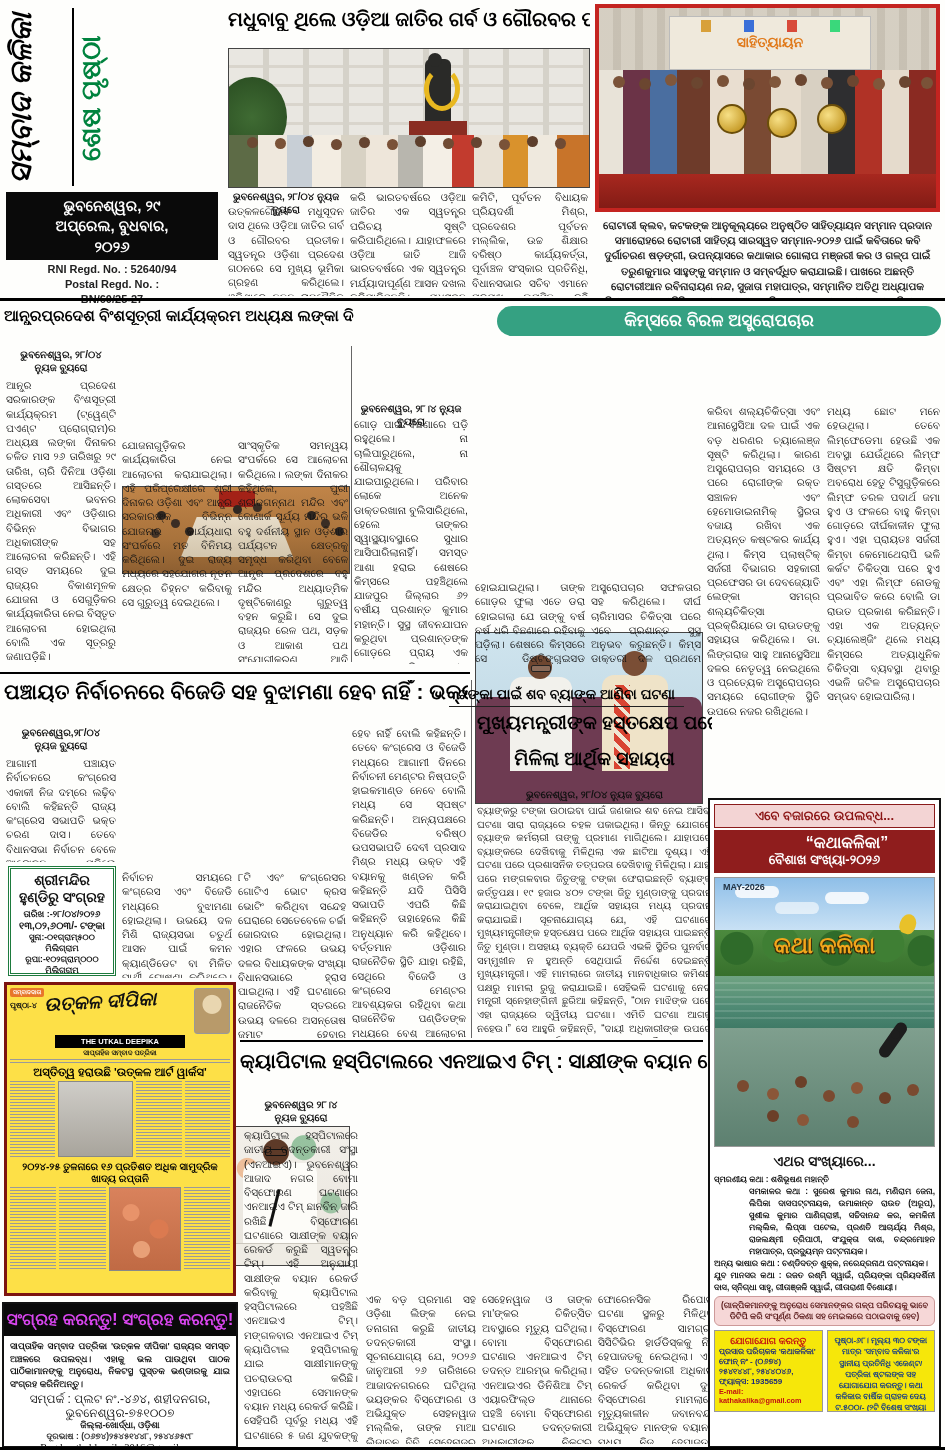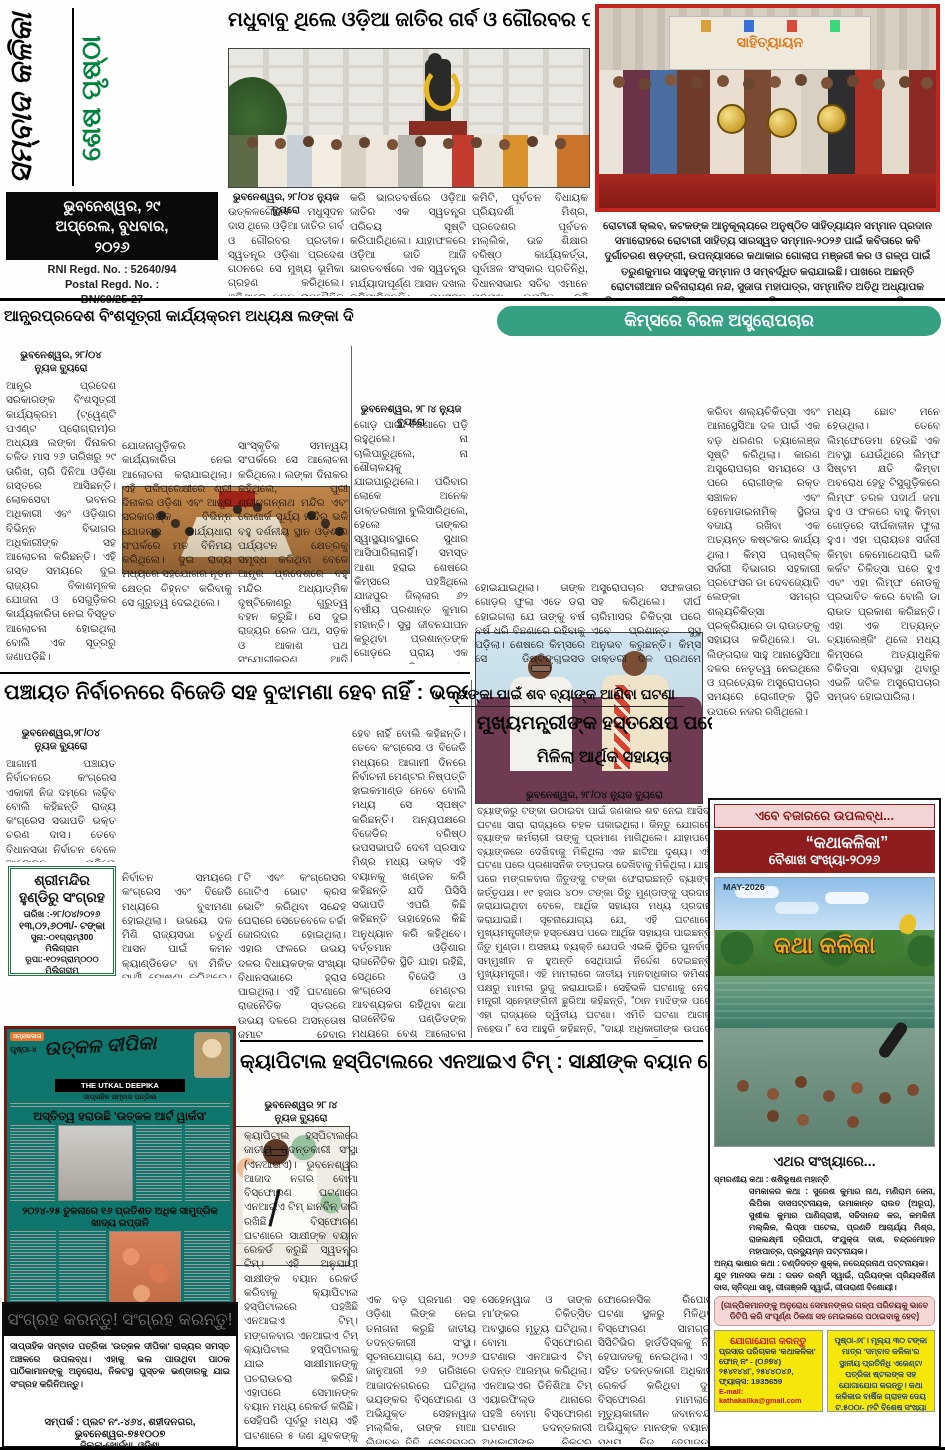--- a/index.html
+++ b/index.html
@@ -150,31 +150,31 @@
   <div class="abs col" style="left:122px;top:870px;width:110px;height:108px;">ନିର୍ବାଚନ ସମୟରେ କଂଗ୍ରେସ ଏବଂ ବିଜେଡି ମଧ୍ୟରେ ବୁଝାମଣା ହୋଇଥିଲା। ଉଭୟେ ଦଳ ମିଶି ରାଜ୍ୟସଭା ଚତୁର୍ଥ ଆସନ ପାଇଁ କମନ କ୍ୟାଣ୍ଡିଡେଟ ବା ମିଳିତ ପାର୍ଥୀ ଘୋଷଣା କରିଥିଲେ। ତେବେ ମିଳିତ ପାର୍ଥୀ ପରାଜୟ ପରେ ଉଭୟ ଦଳରେ ଅସନ୍ତୋଷ ପ୍ରକଟିତ ହୋଇଥିଲା। ଅବଶ୍ୟ ରାଜ୍ୟସଭା ନିର୍ବାଚନରେ ବିଜେଡିରୁ</div>
   <div class="abs col" style="left:238px;top:870px;width:108px;height:168px;">୮ଟି ଏବଂ କଂଗ୍ରେସର ଗୋଟିଏ ଭୋଟ କ୍ରସ ଭୋଟିଂ କରିଥିବା ସନ୍ଦେହ ଘେରାରେ ସେତେବେଳେ ଚର୍ଚ୍ଚା ଜୋରଦାର ହୋଇଥିଲା। ଏହାର ଫଳରେ ଉଭୟ ଦଳର ବିଧାୟକଙ୍କ ସଂଖ୍ୟା ବିଧାନସଭାରେ ହ୍ରାସ ପାଇଥିଲା। ଏହି ଘଟଣାରେ ରାଜନୈତିକ ସ୍ତରରେ ଉଭୟ ଦଳରେ ଅସନ୍ତୋଷ ଜମାଟ ହେବାରୁ ନେତାମାନଙ୍କ ମଧ୍ୟରେ ତାହୁ ପ୍ରତିକ୍ରିୟା ପ୍ରକାଶ ପାଇଲା। ଏହି କାରଣରୁ ପିସିସି ସଭାପତି ଶ୍ରୀ ଦାସ ଏବେ ଆଗାମୀ ପଞ୍ଚାୟତ ନିର୍ବାଚନରେ ଆଉ ବିଜେଡି ସହ ବୁଝାମଣା ବା ମେଣ୍ଟ</div>
   <div class="abs col" style="left:352px;top:726px;width:114px;height:312px;">ହେବ ନାହିଁ ବୋଲି କହିଛନ୍ତି। ତେବେ କଂଗ୍ରେସ ଓ ବିଜେଡି ମଧ୍ୟରେ ଆଗାମୀ ଦିନରେ ନିର୍ବାଚନୀ ମେଣ୍ଟର ନିଷ୍ପତ୍ତି ହାଇକମାଣ୍ଡ ନେବେ ବୋଲି ମଧ୍ୟ ସେ ସ୍ପଷ୍ଟ କରିଛନ୍ତି। ଅନ୍ୟପକ୍ଷରେ ବିଜେଡିର ବରିଷ୍ଠ ଉପସଭାପତି ଦେବୀ ପ୍ରସାଦ ମିଶ୍ର ମଧ୍ୟ ଉକ୍ତ ଏହି ବୟାନକୁ ଖଣ୍ଡନ କରି କହିଛନ୍ତି ଯଦି ପିସିସି ସଭାପତି ଏପରି କିଛି କହିଛନ୍ତି ତାହାହେଲେ କିଛି ଅନୁଧ୍ୟାନ କରି କହିଥିବେ। ବର୍ତ୍ତମାନ ଓଡ଼ିଶାର ରାଜନୈତିକ ସ୍ଥିତି ଯାହା ରହିଛି, ସେଥିରେ ବିଜେଡି ଓ କଂଗ୍ରେସ ମେଣ୍ଟର ଆବଶ୍ୟକତା ରହିଥିବା କଥା ରାଜନୈତିକ ପଣ୍ଡିତଙ୍କ ମଧ୍ୟରେ ବେଶ୍ ଆଲୋଚନା ହେଉଛି। ରାଜନୈତିକ ପର୍ଯ୍ୟବେକ୍ଷକମାନେ ମଧ୍ୟ କହିଛନ୍ତି, ପଞ୍ଚାୟତ ନିର୍ବାଚନ ପାଇଁ ଆହୁରି ସମୟ ବାକି ରହିଥିବାରୁ ଏବେ ଠାରୁ ବିଜେଡି କଂଗ୍ରେସ ମଧ୍ୟରେ ନିର୍ବାଚନ ବୁଝାମଣା ହେବ କି ନାହିଁ ତାହା କହିହେବ ନାହିଁ ବୋଲି ଅନେକ ମତ ଦେଉଛନ୍ତି।</div>
   <div class="abs rule-v" style="left:471px;top:680px;width:1px;height:358px;"></div>
 
   <div class="abs" style="left:8px;top:866px;width:108px;height:110px;border:3px double #1d7a3c;background:#fff;padding:3px 4px;box-sizing:border-box;text-align:center;overflow:hidden;">
     <div style="font-size:14px;font-weight:bold;">ଶ୍ରୀମନ୍ଦିର</div>
     <div style="font-size:14px;font-weight:bold;">ହୁଣ୍ଡିରୁ ସଂଗ୍ରହ</div>
     <div style="font-size:9px;font-weight:bold;margin-top:3px;">ତାରିଖ :-୨୮/୦୪/୨୦୨୬</div>
     <div style="font-size:10px;font-weight:bold;">୧୩,୦୨,୬୦୩/- ଟଙ୍କା</div>
-    <div style="font-size:8.5px;font-weight:bold;">ସୁନା:-୦୧ଗ୍ରାମ୍‌300 ମିଲିଗ୍ରାମ</div>
+    <div style="font-size:8.5px;font-weight:bold;">ସୁନା:-୦୧ଗ୍ରାମ୍‌୫୦୦ ମିଲିଗ୍ରାମ</div>
     <div style="font-size:8.5px;font-weight:bold;">ରୂପା:-୧୦୨ଗ୍ରାମ୍‌୦୦୦ ମିଲିଗ୍ରାମ</div>
   </div>
 
   <div class="abs hl fit center" style="left:449px;top:686px;width:235px;font-size:14px;border-bottom:1px solid #222;padding-bottom:3px;">ଟଙ୍କା ପାଇଁ ଶବ ବ୍ୟାଙ୍କ ଆଣିବା ଘଟଣା</div>
   <div class="abs hl fit center" style="left:477px;top:712px;width:235px;font-size:19px;">ମୁଖ୍ୟମନ୍ତ୍ରୀଙ୍କ ହସ୍ତକ୍ଷେପ ପରେ</div>
-  <div class="abs hl fit center" style="left:487px;top:748px;width:235px;font-size:16px;">ମିଳିଲା ଆର୍ଥିକ ସହାୟତା</div>
+  <div class="abs hl fit center" style="left:477px;top:748px;width:235px;font-size:19px;">ମିଳିଲା ଆର୍ଥିକ ସହାୟତା</div>
   <div class="abs dl" style="left:477px;top:788px;width:235px;">ଭୁବନେଶ୍ୱର, ୨୮/୦୪ ନ୍ୟୁଜ ବ୍ୟୁରୋ</div>
   <div class="abs col" style="left:477px;top:804px;width:235px;height:234px;font-size:10px;">ବ୍ୟାଙ୍କରୁ ଟଙ୍କା ଉଠାଇବା ପାଇଁ ଜଣକାର ଶବ ନେଇ ଆସିବା ଘଟଣା ସାରା ରାଜ୍ୟରେ ଚହଳ ପକାଇଥିଲା। କିନ୍ତୁ ଯୋଗରେ ବ୍ୟାଙ୍କ କର୍ମଚାରୀ ତାଙ୍କୁ ପ୍ରମାଣ ମାଗିଥିଲେ। ଯାହାପରେ ବ୍ୟାଙ୍କରେ ଦେଖିବାକୁ ମିଳିଥିଲା ଏକ ଛାଟିଆ ଦୃଶ୍ୟ। ଏହି ଘଟଣା ପରେ ପ୍ରଶାସନିକ ତତ୍ପରତା ଦେଖିବାକୁ ମିଳିଥିଲା। ଯାହା ପରେ ମଙ୍ଗଳବାର ଜିତୁଙ୍କୁ ଟଙ୍କା ଫେରାଇଛନ୍ତି ବ୍ୟାଙ୍କ କର୍ତ୍ତୃପକ୍ଷ। ୧୯ ହଜାର ୪୦୨ ଟଙ୍କା ଜିତୁ ମୁଣ୍ଡାଙ୍କୁ ପ୍ରଦାନ କରାଯାଇଥିବା ବେଳେ, ଆର୍ଥିକ ସହାୟତା ମଧ୍ୟ ପ୍ରଦାନ କରାଯାଇଛି। ସୂଚନାଯୋଗ୍ୟ ଯେ, ଏହି ଘଟଣାରେ ମୁଖ୍ୟମନ୍ତ୍ରୀଙ୍କ ହସ୍ତକ୍ଷେପ ପରେ ଆର୍ଥିକ ସହାୟତା ପାଇଛନ୍ତି ଜିତୁ ମୁଣ୍ଡା। ଅସହାୟ ବ୍ୟକ୍ତି ଯେପରି ଏଭଳି ସ୍ଥିତିର ପୁନର୍ବାର ସମ୍ମୁଖୀନ ନ ହୁଅନ୍ତି ସେଥିପାଇଁ ନିର୍ଦ୍ଦେଶ ଦେଇଛନ୍ତି ମୁଖ୍ୟମନ୍ତ୍ରୀ। ଏହି ମାମଲାରେ ଜାତୀୟ ମାନବାଧିକାର କମିଶନ ପକ୍ଷରୁ ମାମଲା ରୁଜୁ କରାଯାଇଛି। ସେହିଭଳି ଘଟଣାକୁ ନେଇ ମନ୍ତ୍ରୀ ସ୍ନେହାଙ୍ଗିନୀ ଛୁରିଆ କହିଛନ୍ତି, “ଠାନ ମାଝିଙ୍କ ପରେ ଏହା ରାଜ୍ୟରେ ଦ୍ୱିତୀୟ ଘଟଣା। ଏମିତି ଘଟଣା ଆଗକୁ ନହେଉ।” ସେ ଆହୁରି କହିଛନ୍ତି, “ଦାୟୀ ଅଧିକାରୀଙ୍କ ଉପରେ ଦୃଷ୍ଟାନ୍ତମୂଳକ କାର୍ଯ୍ୟାନୁଷ୍ଠାନ ହେବ, ଯେପରି ଆଉ କେବେ ଏମିତି କରିବା ପାଇଁ ସାହସ ନକରିବେ। ବିଭାଗ ଏହି ଘଟଣାରେ ତଦନ୍ତ କରୁଛନ୍ତି, ଟଙ୍କା ପାଇଲେଣି। ଏମିତି ପରିସ୍ଥିତି ନ ହେବା ପାଇଁ, ବିଭାଗ ସହ ଆଲୋଚନା କରିବି।” ଦୋଷୀ ବ୍ୟାଙ୍କ କର୍ମଚାରୀଙ୍କ ଉପରେ କଠୋର କାର୍ଯ୍ୟାନୁଷ୍ଠାନ ହେବ ବୋଲି ମନ୍ତ୍ରୀ ଶ୍ରୀମତୀ ଛୁରିଆ କହିଛନ୍ତି।</div>
 
-  <div class="abs" style="left:4px;top:982px;width:232px;height:314px;border:3px solid #7c1410;background:#0f766e;box-sizing:border-box;padding:3px;overflow:hidden;margin-top:44px;">
+  <div class="abs" style="left:4px;top:982px;width:232px;height:314px;border:3px solid #7c1410;background:#fde047;box-sizing:border-box;padding:3px;overflow:hidden;">
     <div style="position:relative;height:46px;">
       <span style="position:absolute;left:0;top:0;background:#e8762a;color:#fff;font-size:6px;font-weight:bold;padding:1px 3px;border-radius:2px;">ସମ୍ବାଦଦାତା</span>
       <span style="position:absolute;left:0;top:13px;font-size:8px;font-weight:bold;">ପୃଷ୍ଠା-୪</span>
       <span class="fit" style="position:absolute;left:34px;top:2px;width:152px;font-size:19px;font-weight:bold;font-style:italic;transform:rotate(-3deg);display:inline-block;">ଉତ୍କଳ ଦୀପିକା</span>
       <span style="position:absolute;right:0;top:0;width:34px;height:44px;background:radial-gradient(circle at 50% 35%,#e9d6b0 0 9px,#b89a6a 10px);border:1px solid #999;border-radius:3px;"></span>
     </div>
     <div class="center" style="margin:1px auto;width:130px;background:#000;color:#fff;font-size:7.5px;font-weight:bold;padding:2px 0;">THE UTKAL DEEPIKA</div>
     <div class="center" style="font-size:7px;font-weight:bold;">ସାପ୍ତାହିକ ସମ୍ବାଦ ପତ୍ରିକା</div>
     <div class="fauxcol" style="height:5px;margin:2px 0;"></div>
     <div class="center hl fit" style="font-size:11.5px;margin:2px 0;">ଅସ୍ତିତ୍ୱ ହରାଉଛି 'ଉତ୍କଳ ଆର୍ଟ ୱାର୍କସ'</div>
@@ -191,23 +191,23 @@
       <div style="flex:1.5;background:
         radial-gradient(circle at 30% 30%,#e8936a 0 8px,transparent 9px),
         radial-gradient(circle at 70% 50%,#db7a50 0 9px,transparent 10px),
         radial-gradient(circle at 45% 75%,#e8a077 0 8px,transparent 9px),
         linear-gradient(#d9825c,#c06a44);border:1px solid #888;"></div>
       <div class="fauxcol" style="flex:1;"></div>
     </div>
   </div>
 
   <div class="abs" style="left:2px;top:1302px;width:236px;height:146px;border:2px solid #111;box-sizing:border-box;background:#fff;overflow:hidden;">
-    <div class="center" style="background:#0a0a0a;color:#737373;font-size:17px;font-weight:normal;padding:6px 2px;">ସଂଗ୍ରହ କରନ୍ତୁ! ସଂଗ୍ରହ କରନ୍ତୁ!</div>
+    <div class="center" style="background:#0a0a0a;color:#d946ef;font-size:17px;font-weight:bold;padding:6px 2px;">ସଂଗ୍ରହ କରନ୍ତୁ! ସଂଗ୍ରହ କରନ୍ତୁ!</div>
     <div style="font-size:9px;font-weight:bold;text-align:justify;padding:4px 6px 2px;line-height:1.4;">ସାପ୍ତାହିକ ସମ୍ବାଦ ପତ୍ରିକା 'ଉତ୍କଳ ଦୀପିକା' ରାଜ୍ୟର ସମସ୍ତ ଅଞ୍ଚଳରେ ଉପଲବ୍ଧ। ଏହାକୁ ଭଲ ପାଉଥିବା ପାଠକ ପାଠିକାମାନଙ୍କୁ ଅନୁରୋଧ, ନିକଟସ୍ଥ ପୁସ୍ତକ ଭଣ୍ଡାରକୁ ଯାଇ ସଂଗ୍ରହ କରିନିଅନ୍ତୁ।</div>
-    <div class="center" style="font-size:10px;font-weight:bold;margin-top:24px;">ସମ୍ପର୍କ : ପ୍ଲଟ ନଂ.-୪୬୪, ଶହୀଦନଗର, ଭୁବନେଶ୍ୱର-୭୫୧୦୦୭</div>
+    <div class="center" style="font-size:12px;font-weight:normal;">ସମ୍ପର୍କ : ପ୍ଲଟ ନଂ.-୪୬୪, ଶହୀଦନଗର, ଭୁବନେଶ୍ୱର-୭୫୧୦୦୭</div>
     <div class="center" style="font-size:9px;font-weight:bold;">ଜିଲ୍ଲା-ଖୋର୍ଦ୍ଧା, ଓଡ଼ିଶା</div>
     <div class="center" style="font-size:8.5px;font-weight:bold;color:#333;">ଦୂରଭାଷ : (୦୬୭୪)୨୫୪୫୧୪୪୮, ୨୫୪୪୬୫୯୮</div>
     <div class="center" style="font-size:10.5px;font-family:'Liberation Serif','DejaVu Serif',serif;">Regd : utkaldeepika2016@gmail.com</div>
   </div>
 
   <div class="abs rule-h" style="left:240px;top:1040px;width:463px;height:2px;"></div>
   <div class="abs hl fit center" style="left:240px;top:1050px;width:478px;font-size:20px;">କ୍ୟାପିଟାଲ ହସ୍ପିଟାଲରେ ଏନଆଇଏ ଟିମ୍ : ସାକ୍ଷୀଙ୍କ ବୟାନ ରେକର୍ଡ</div>
 
   <div class="abs dl" style="left:244px;top:1098px;width:114px;">ଭୁବନେଶ୍ୱର ୨୮।୪</div>
   <div class="abs dl" style="left:244px;top:1111px;width:114px;">ନ୍ୟୁଜ ବ୍ୟୁରୋ</div>

